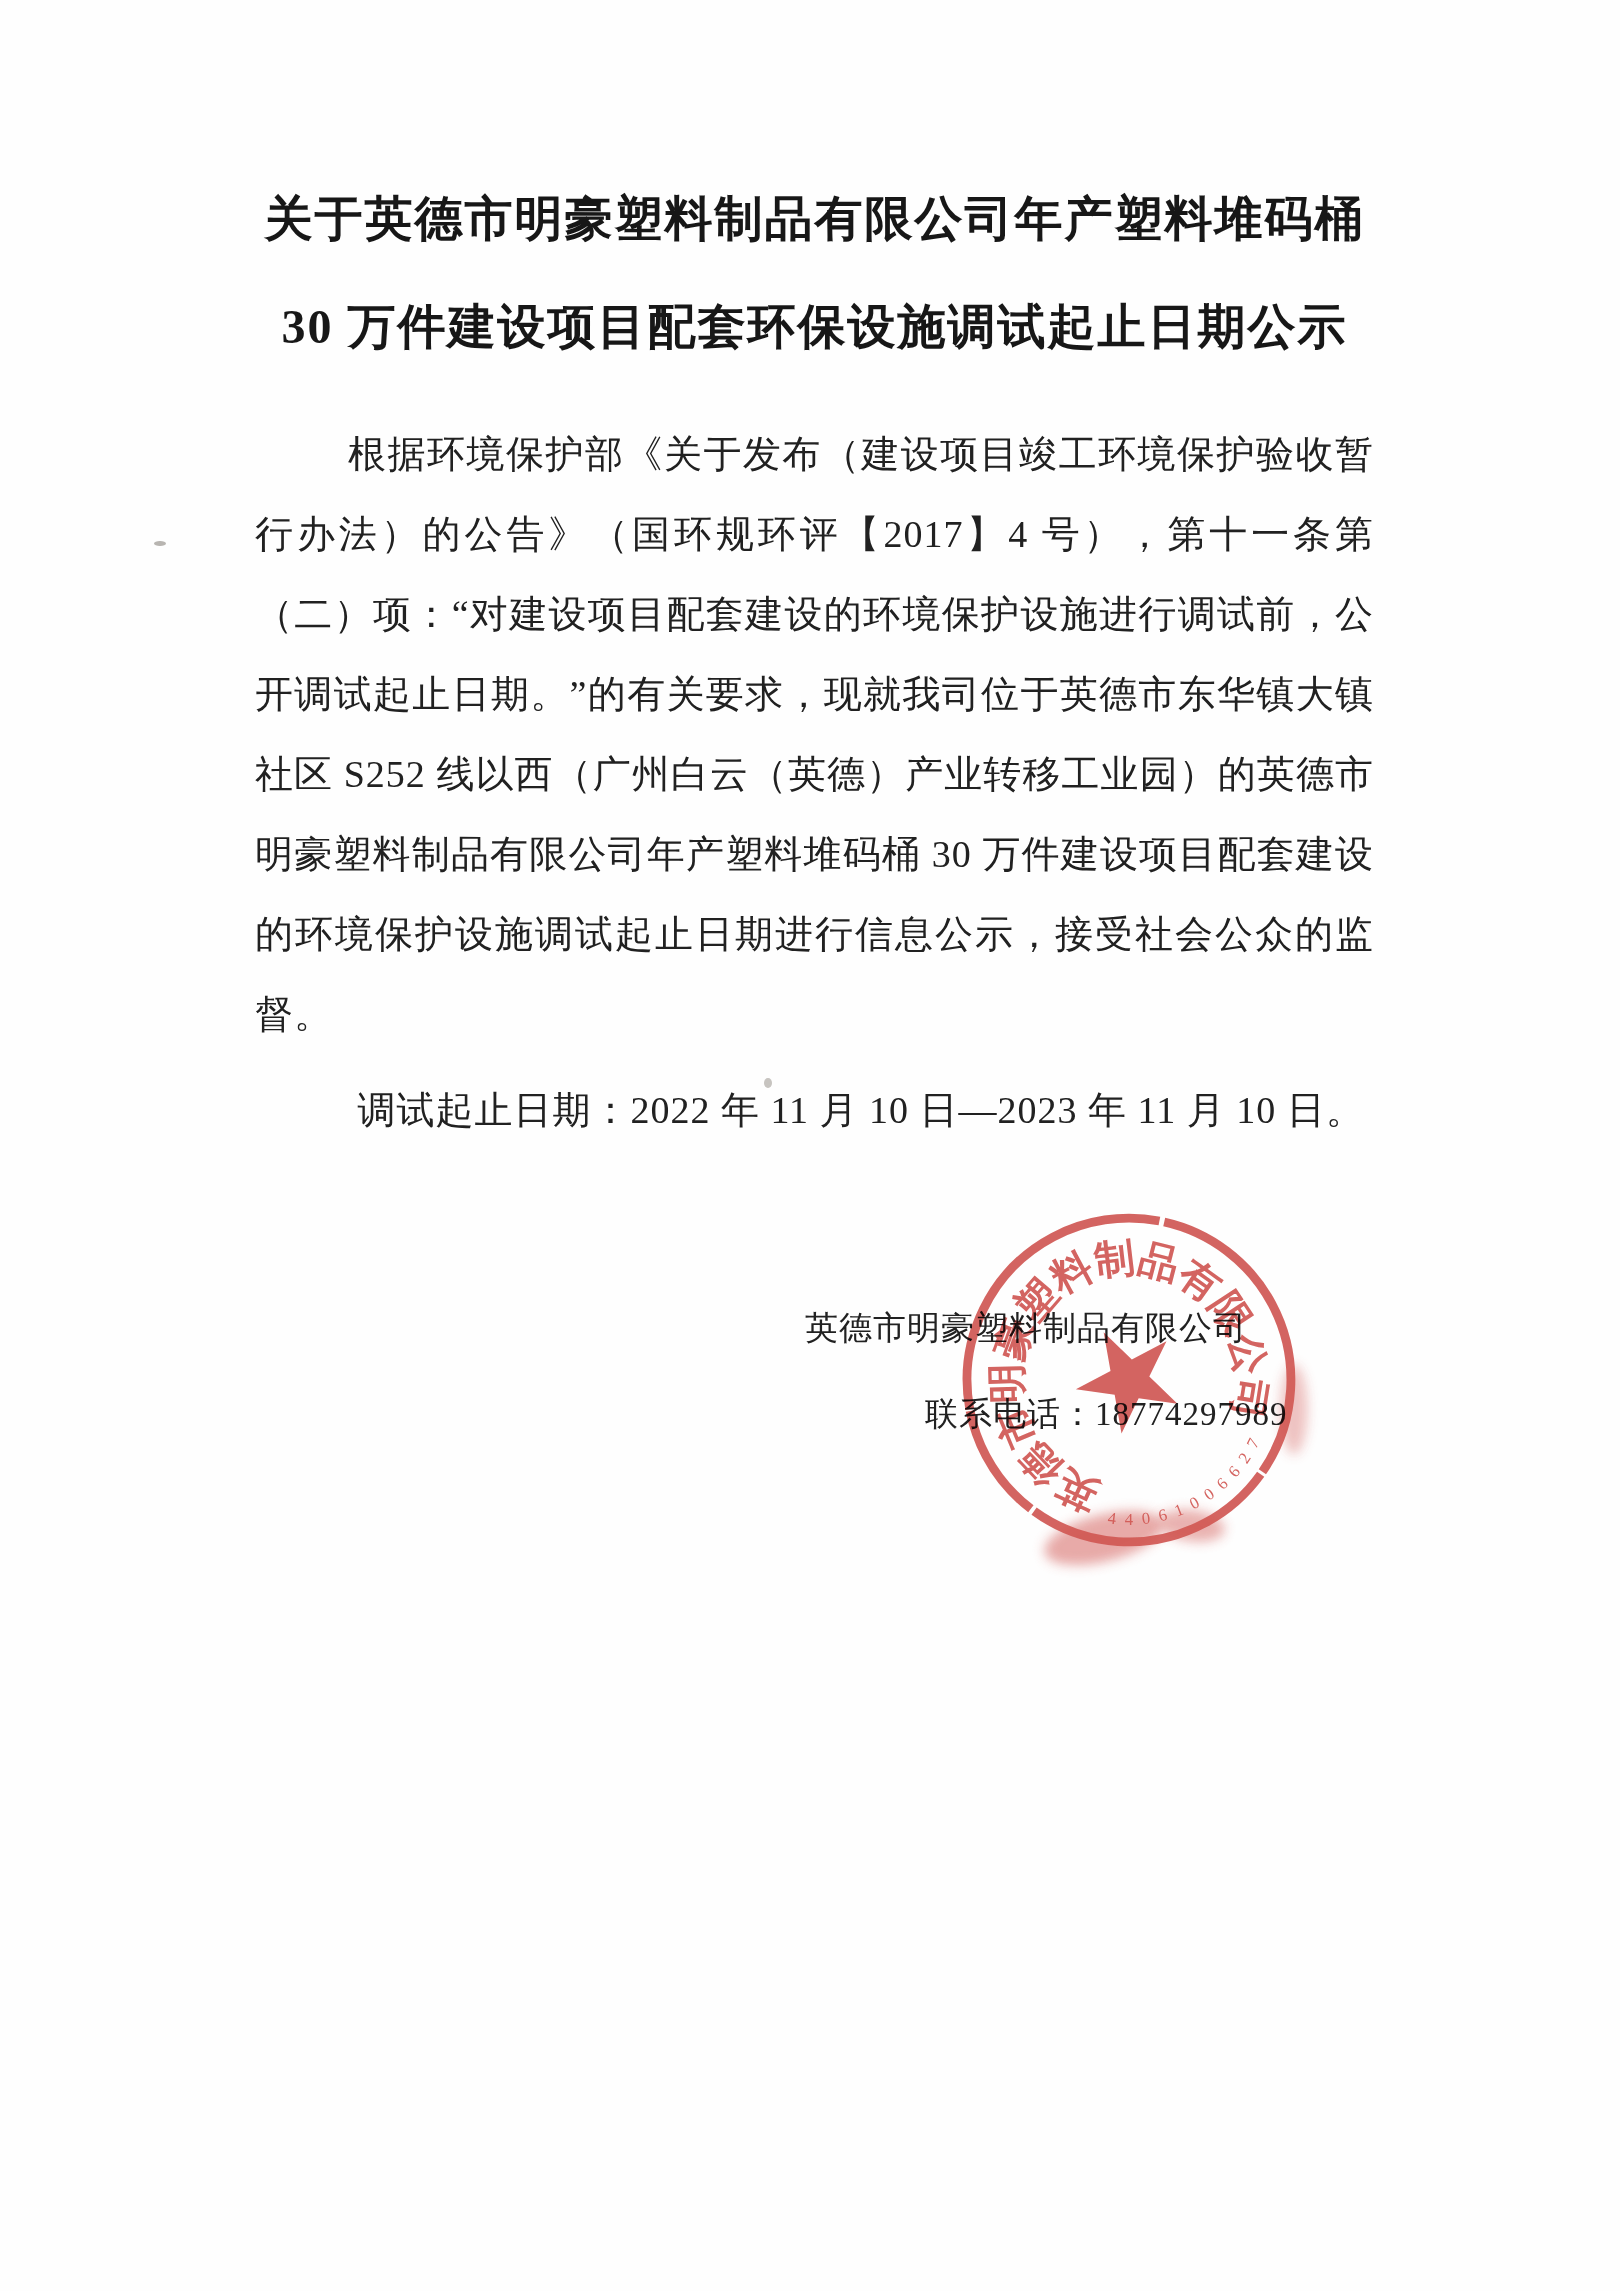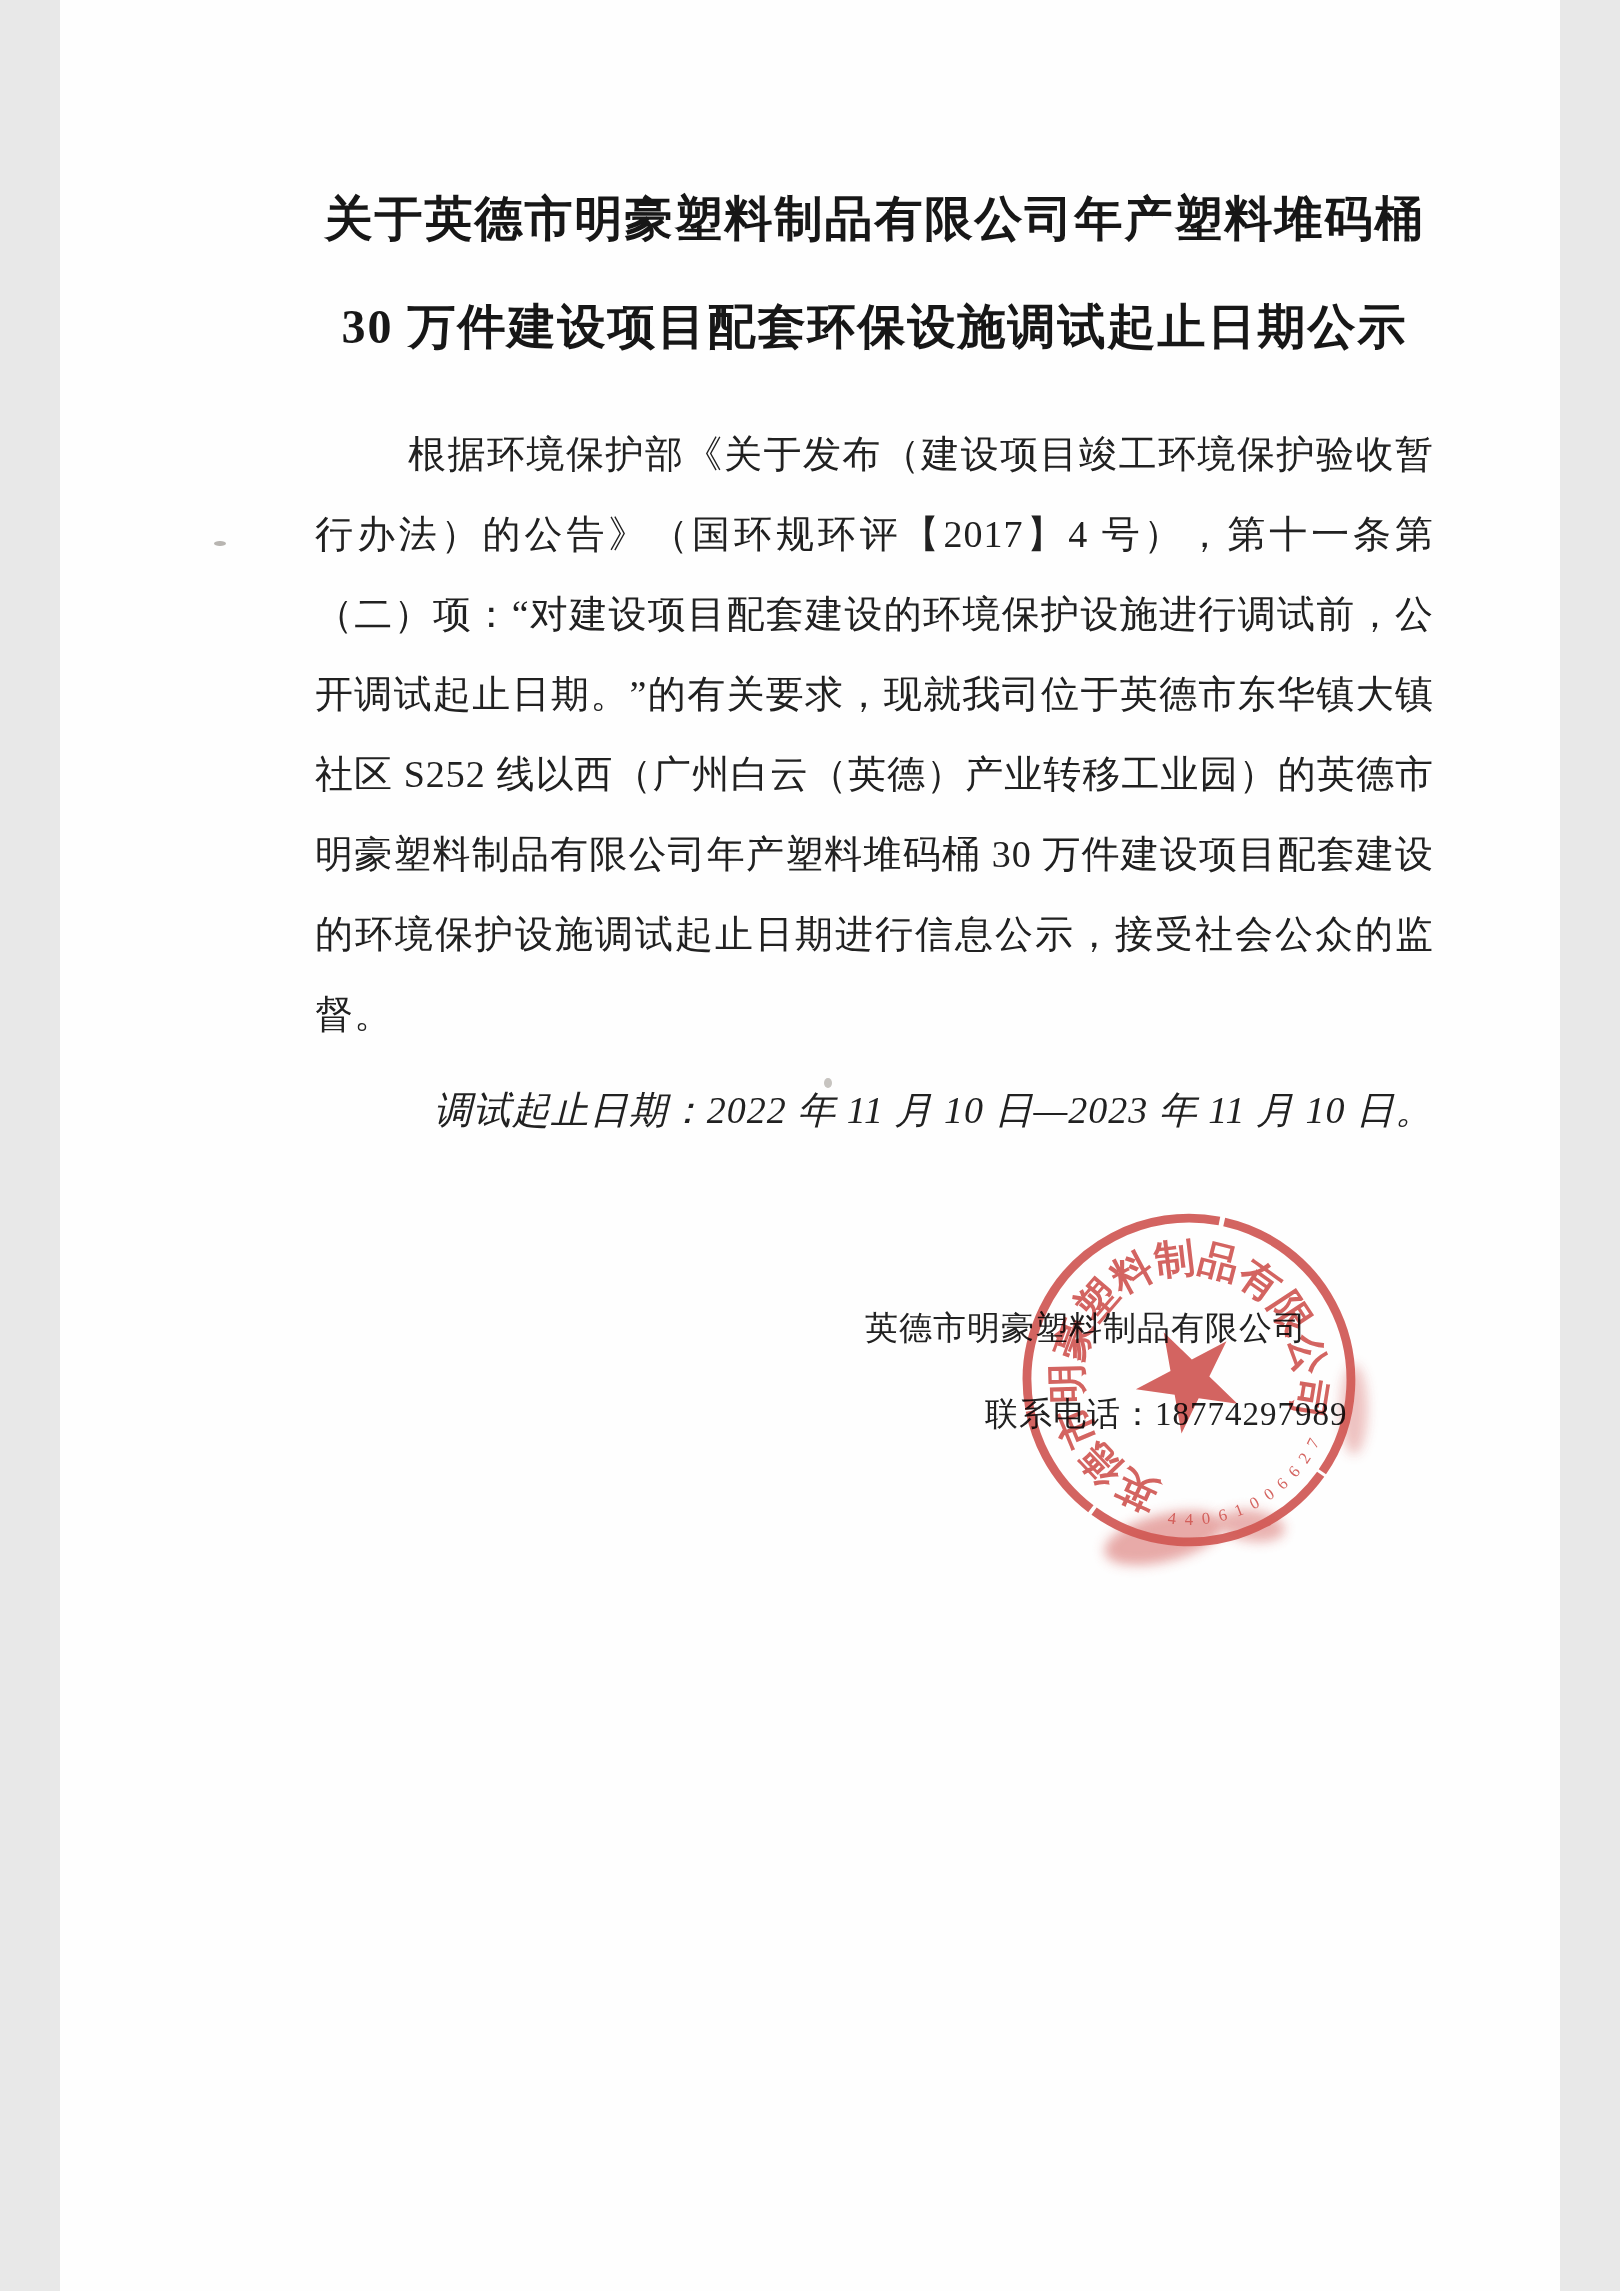--- a/index.html
+++ b/index.html
@@ -1,18 +1,18 @@
 <!DOCTYPE html>
 <html><head>
 <meta charset="utf-8">
 <style>
   html,body{margin:0;padding:0;background:#e8e8e8;}
   .page{
     position:relative;
-    width:1500px;height:2292px;
+    width:1620px;height:2292px;
     margin:0 auto;
     background:#fefefe;
     font-family:"Liberation Serif","DejaVu Serif",serif;
     color:#1e1e1e;
     overflow:hidden;
   }
   .content{
     position:absolute;
     left:255px;top:165px;
     width:1119px;
@@ -31,21 +31,21 @@
   .para{
     margin:0;
     font-size:38px;
     line-height:80px;
     letter-spacing:1px;
     text-align:justify;
     text-justify:inter-character;
     color:#212121;
   }
   .para.indent{text-indent:2.45em;}
-  .para.p2{margin-top:15.7px;text-align:right;font-style:italic;}
+  .para.p2{margin-top:15.7px;text-align:center;}
   .sig-line{
     position:absolute;
     font-size:33px;
     letter-spacing:1px;
     white-space:nowrap;
     color:#212121;
   }
   .sig-company{left:805px;top:1306px;}
   .sig-phone{left:925px;top:1392px;}
   .seal{

